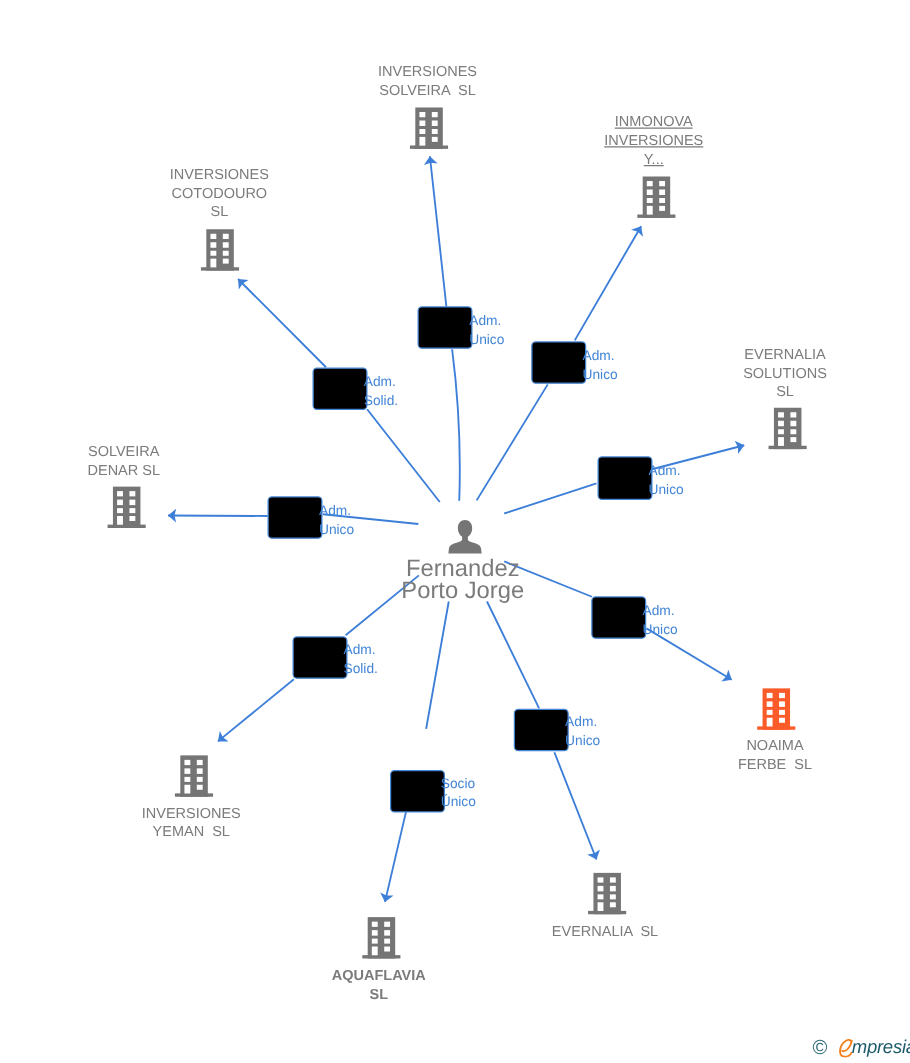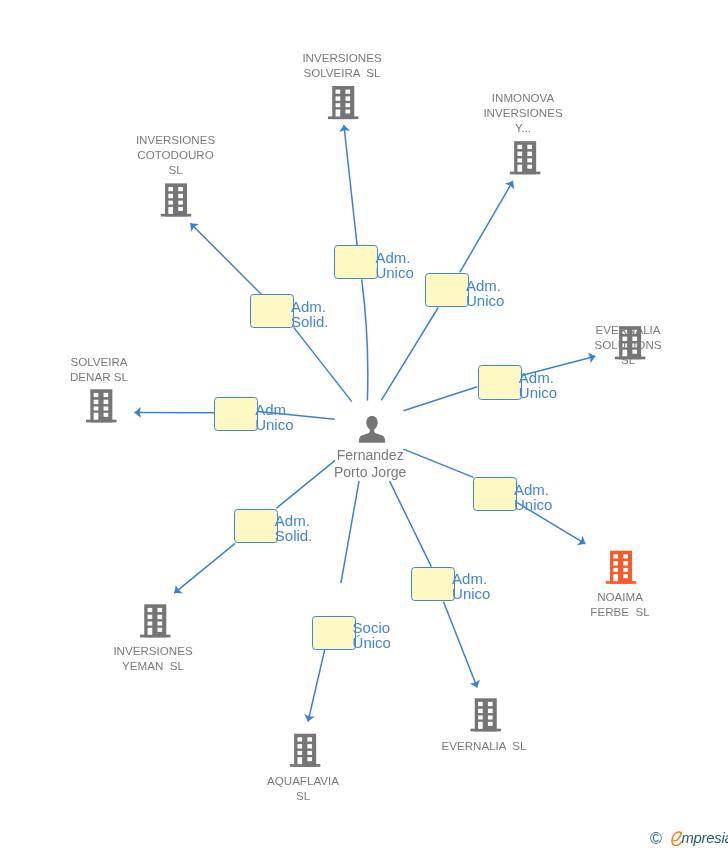--- a/index.html
+++ b/index.html
@@ -11,27 +11,27 @@
   }
   #stage { position:relative; width:712px; height:850px; background:#fff; }
   #edges { position:absolute; left:0; top:0; }
 
   .node { position:absolute; }
   .node .nlabel {
     position:absolute; left:0; width:100%;
     white-space:pre; text-align:center; color:#7b7b7b;
     font-size:11.6px; line-height:15.0px;
   }
-  .node.center .nlabel { font-size:14px; line-height:17.2px; }
+  .node.center .nlabel { font-size:19px; line-height:17.2px; }
 
   .elabel {
     position:absolute; box-sizing:border-box;
     border:1.5px solid #4285d6; border-radius:3.6px;
-    background:#fef9c3; color:#4285d6;
-    font-size:15px; line-height:15px; text-align:center;
+    background:#000000; color:#4285d6;
+    font-size:11px; line-height:15px; text-align:center;
     white-space:pre;
     display:flex; flex-direction:column; justify-content:center;
     padding-top:4.8px;
     padding-left:40px;
   }
 
   #watermark { position:absolute; left:650px; top:826px; width:79px; height:24px; }
   #watermark .copy {
     position:absolute; left:0px; top:3.6px; color:#2e6b79;
     font-size:16.2px; line-height:16.2px;
@@ -104,43 +104,43 @@
       <div class="node" style="left: 262px; top: 49.8px; width: 160px;">
         <div class="nlabel" style="color: rgb(123, 123, 123);">INVERSIONES
 SOLVEIRA  SL</div>
       </div>
       <div class="node" style="left: 95.5px; top: 131.6px; width: 160px;">
         <div class="nlabel" style="color: rgb(123, 123, 123);">INVERSIONES
 COTODOURO
 SL</div>
       </div>
       <div class="node" style="left: 443px; top: 89.8px; width: 160px;">
-        <div class="nlabel" style="color: rgb(123, 123, 123);">INMONOVA
+        <div class="nlabel" style="color: rgb(123, 123, 123); text-decoration: underline;">INMONOVA
 INVERSIONES
 Y...</div>
       </div>
       <div class="node" style="left: 548px; top: 276.1px; width: 160px;">
-        <div class="nlabel" style="color: rgb(123, 123, 123); margin-top: 46px;">EVERNALIA
+        <div class="nlabel" style="color: rgb(123, 123, 123);">EVERNALIA
 SOLUTIONS
 SL</div>
       </div>
       <div class="node" style="left: 19px; top: 354px; width: 160px;">
         <div class="nlabel" style="color: rgb(123, 123, 123);">SOLVEIRA
 DENAR SL</div>
       </div>
       <div class="node" style="left: 540px; top: 588.9px; width: 160px;">
         <div class="nlabel" style="color: rgb(123, 123, 123);">NOAIMA
 FERBE  SL</div>
       </div>
       <div class="node" style="left: 73px; top: 642.8px; width: 160px;">
         <div class="nlabel" style="color: rgb(123, 123, 123);">INVERSIONES
 YEMAN  SL</div>
       </div>
       <div class="node" style="left: 223px; top: 772.7px; width: 160px;">
-        <div class="nlabel" style="color: rgb(123, 123, 123);">AQUAFLAVIA
+        <div class="nlabel" style="color: rgb(123, 123, 123); font-weight: bold;">AQUAFLAVIA
 SL</div>
       </div>
       <div class="node" style="left: 404px; top: 738.1px; width: 160px;">
         <div class="nlabel" style="color: rgb(123, 123, 123);">EVERNALIA  SL</div>
       </div>
       <div class="node center" style="left: 290.2px; top: 447px; width: 160px;">
         <div class="nlabel">Fernandez
 Porto Jorge</div>
       </div>
     </div>

